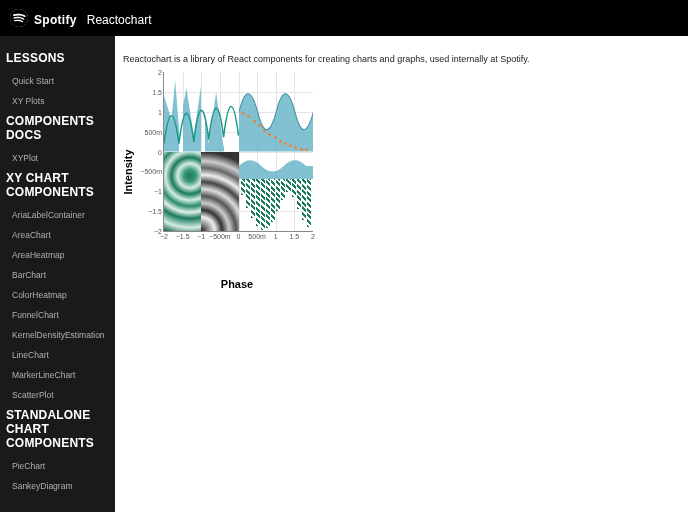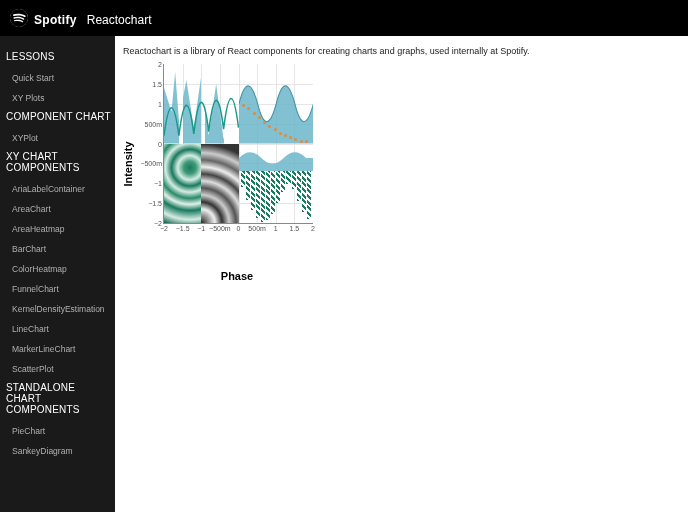--- a/index.html
+++ b/index.html
@@ -5,23 +5,23 @@
 *{margin:0;padding:0;box-sizing:border-box}
 body{font-family:-apple-system,BlinkMacSystemFont,"Segoe UI",Helvetica,Arial,sans-serif;background:#fff;color:#000;width:688px;height:512px;overflow:hidden}
 .topbar{background:#000;height:36px;display:flex;align-items:center;padding:0 10px}
 .logo{display:flex;align-items:flex-end;gap:6px}
 .spotify-icon{width:18px;height:18px;fill:#fff}
 .logo-text{color:#fff;font-size:12px;font-weight:600;letter-spacing:.3px}
 .product-name{color:#fff;font-size:12px;font-weight:400;margin-left:4px}
 .container{display:flex;height:calc(100% - 36px)}
 .sidebar{width:115px;background:#1a1a1a;overflow-y:auto;padding:12px 0}
 .sidebar::-webkit-scrollbar{width:0}
-.section-heading{color:#fff;font-size:10px;font-weight:400;padding:3px 2px 6px 6px;letter-spacing:.2px}
+.section-heading{color:#fff;font-size:12px;font-weight:700;padding:3px 2px 6px 6px;letter-spacing:.2px}
 .sidebar-item{display:block;color:#b0b0b0;font-size:8.5px;padding:5px 6px 5px 12px;cursor:pointer;text-decoration:none}
-.main{flex:1;padding:10px 8px;overflow:auto}
+.main{flex:1;padding:18px 8px;overflow:auto}
 .intro{font-size:9px;color:#222;margin-bottom:8px}
 .chart-wrap{position:relative;width:200px;height:200px;margin-left:14px}
 .ylabel{position:absolute;left:-9px;top:50%;transform:translate(-50%,-50%) rotate(-90deg);font-size:11px;font-weight:700;transform-origin:center}
 .xlabel{position:absolute;bottom:-18px;left:50%;transform:translateX(-50%);font-size:11px;font-weight:700}
 .plot{position:absolute;left:26px;top:0;width:150px;height:160px;border-left:1px solid #888;border-bottom:1px solid #888;background:#fff}
 .grid-v,.grid-h{position:absolute;background:#e5e5e5}
 .grid-v{width:1px;height:100%;top:0}
 .grid-h{height:1px;width:100%;left:0}
 .ytick{position:absolute;right:100%;margin-right:2px;font-size:7px;color:#555;transform:translateY(-50%)}
 .xtick{position:absolute;top:100%;margin-top:2px;font-size:7px;color:#555;transform:translateX(-50%)}
@@ -57,21 +57,21 @@
     <span class="product-name">Reactochart</span>
   </div>
 </div>
 
 <div class="container">
   <nav class="sidebar">
     <div class="section-heading">LESSONS</div>
     <a class="sidebar-item">Quick Start</a>
     <a class="sidebar-item">XY Plots</a>
 
-    <div class="section-heading">COMPONENT CHART</div>
+    <div class="section-heading">COMPONENTS DOCS</div>
     <a class="sidebar-item">XYPlot</a>
 
     <div class="section-heading">XY CHART COMPONENTS</div>
     <a class="sidebar-item">AriaLabelContainer</a>
     <a class="sidebar-item">AreaChart</a>
     <a class="sidebar-item">AreaHeatmap</a>
     <a class="sidebar-item">BarChart</a>
     <a class="sidebar-item">ColorHeatmap</a>
     <a class="sidebar-item">FunnelChart</a>
     <a class="sidebar-item">KernelDensityEstimation</a>

